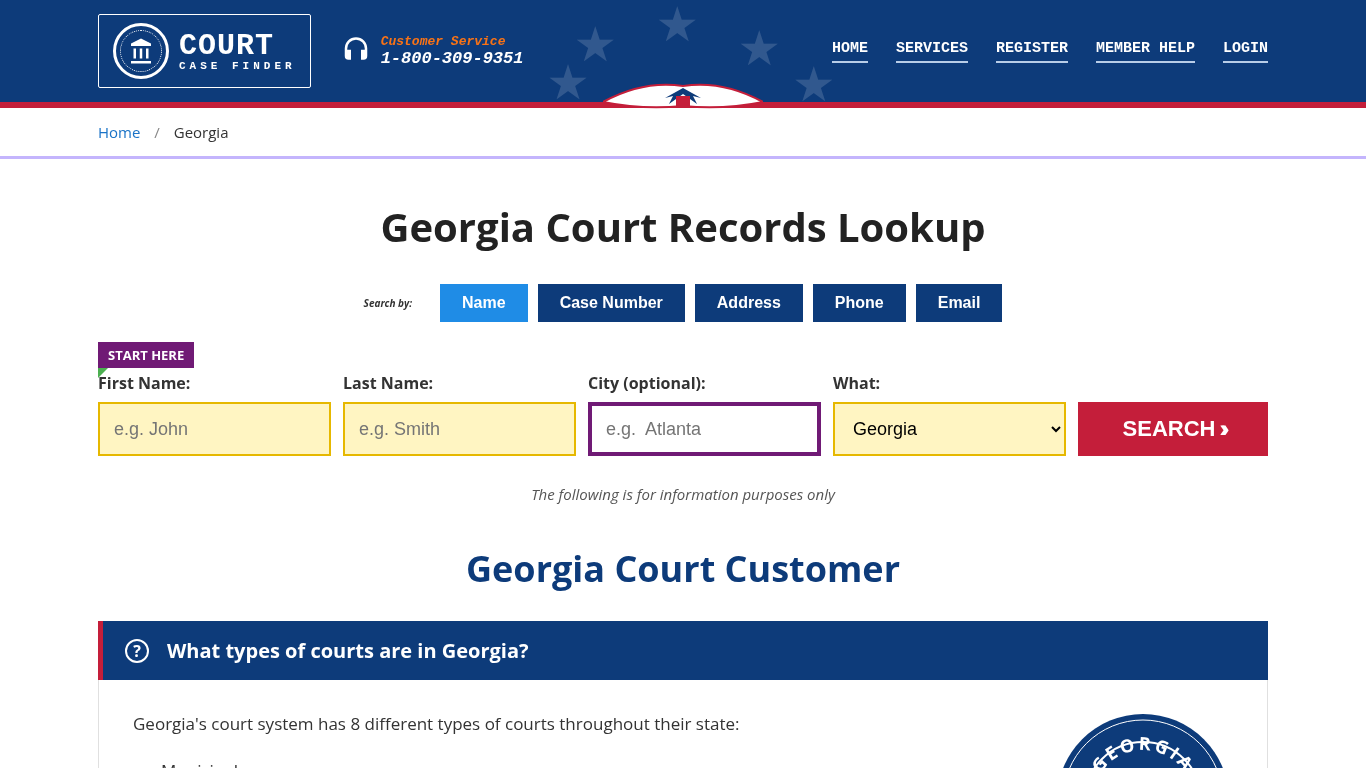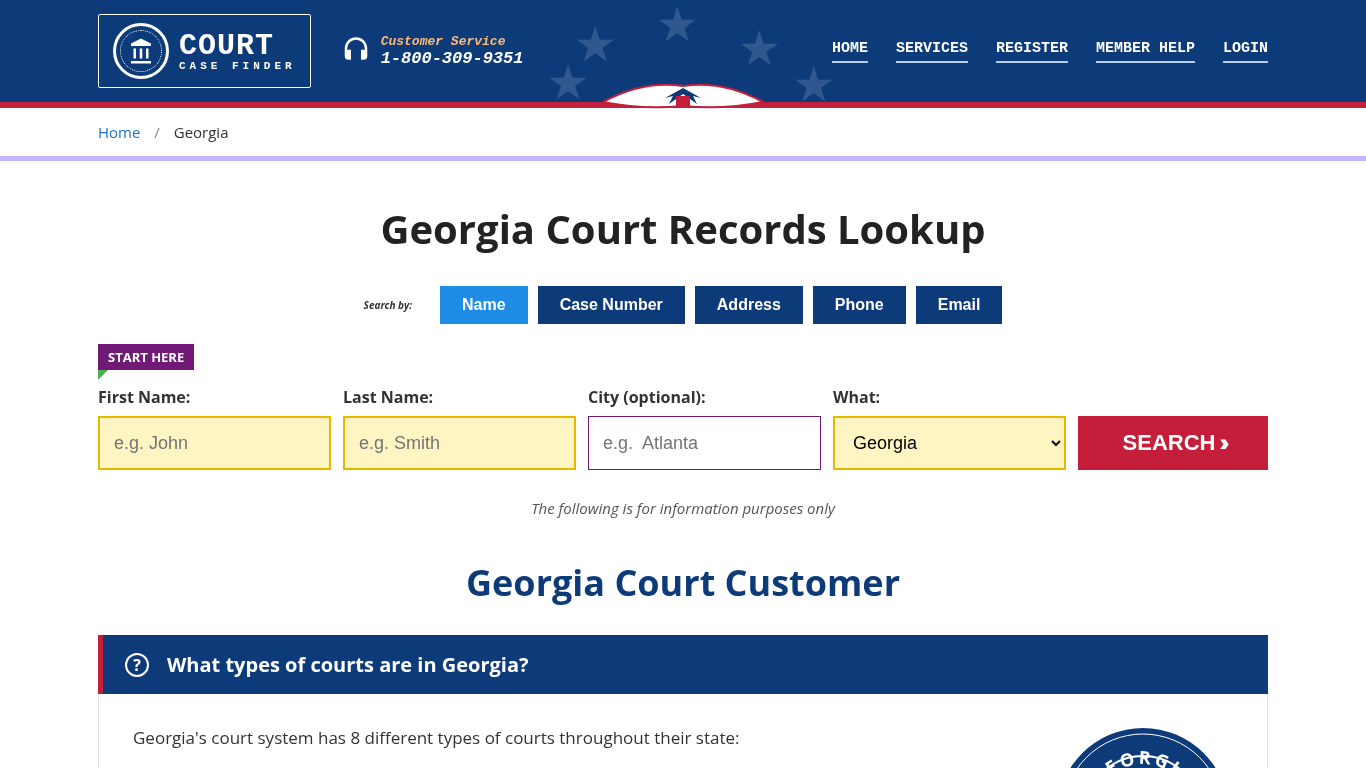--- a/index.html
+++ b/index.html
@@ -40,41 +40,41 @@
 }
 .logo-seal svg { width: 30px; height: 30px; }
 .logo-text { line-height: 1; }
 .logo-text .big { font-size: 30px; font-weight: 700; letter-spacing: 1px; }
 .logo-text .small { font-size: 11px; letter-spacing: 4px; font-weight: 600; }
 .cust {
   display: flex; align-items: center; gap: 10px; color: #fff;
   margin-left: 30px;
 }
 .cust svg { width: 30px; height: 30px; }
-.cust .lbl { font-style: italic; font-size: 13px; color: #fdba74; font-weight: 600; }
+.cust .lbl { font-style: italic; font-size: 13px; color: #f97316; font-weight: 600; }
 .cust .num { font-weight: 700; font-style: italic; font-size: 17px; }
 .nav { display: flex; gap: 28px; }
 .nav a {
   color: #fff; text-decoration: none; font-weight: 700; font-size: 15px;
   border-bottom: 2px solid #b8cde8; padding-bottom: 4px;
 }
 .header-curve {
   height: 6px;
   background: linear-gradient(#c41e3a, #c41e3a);
   position: relative;
 }
 .eagle-wrap {
   position: absolute; left: 50%; transform: translateX(-50%);
   top: -22px; z-index: 3;
 }
 .eagle-wrap svg { width: 160px; height: 44px; display: block; }
 
 
 .breadcrumb-bar {
-  border-bottom: 5px solid #c4b5fd;
+  border-bottom: 3px solid #c4b5fd;
   background: #fff;
 }
 .breadcrumb {
   max-width: 1170px; margin: 0 auto; padding: 14px 0;
   font-size: 15px;
 }
 .breadcrumb a { color: #1a73c7; text-decoration: none; }
 .breadcrumb .sep { margin: 0 10px; color: #888; }
 
 
@@ -100,26 +100,26 @@
   position: relative; margin-left: 0;
 }
 .start-here::after {
   content: ""; position: absolute; left: 0; bottom: -10px;
   border: 5px solid transparent; border-top-color: #4caf50; border-left-color: #4caf50;
 }
 
 .form-row {
   display: grid;
   grid-template-columns: 1fr 1fr 1fr 1fr 190px;
-  gap: 12px; margin-top: 16px;
+  gap: 12px; margin-top: 4px;
 }
 .field label { display: block; font-weight: 700; font-size: 16px; margin-bottom: 8px; }
 .field input, .field select {
   width: 100%; height: 54px; font-size: 18px; padding: 0 14px;
-  border: 1px solid #701a75;
+  border: 4px solid #701a75;
 }
 .field.req input, .field.req select {
   background: #fff5c2; border: 2px solid #e6b800;
 }
 .search-btn {
   align-self: flex-end; height: 54px;
   background: #c41e3a; color: #fff; border: none;
   font-weight: 700; font-size: 22px; cursor: pointer;
   display: flex; align-items: center; justify-content: center; gap: 4px;
 }

